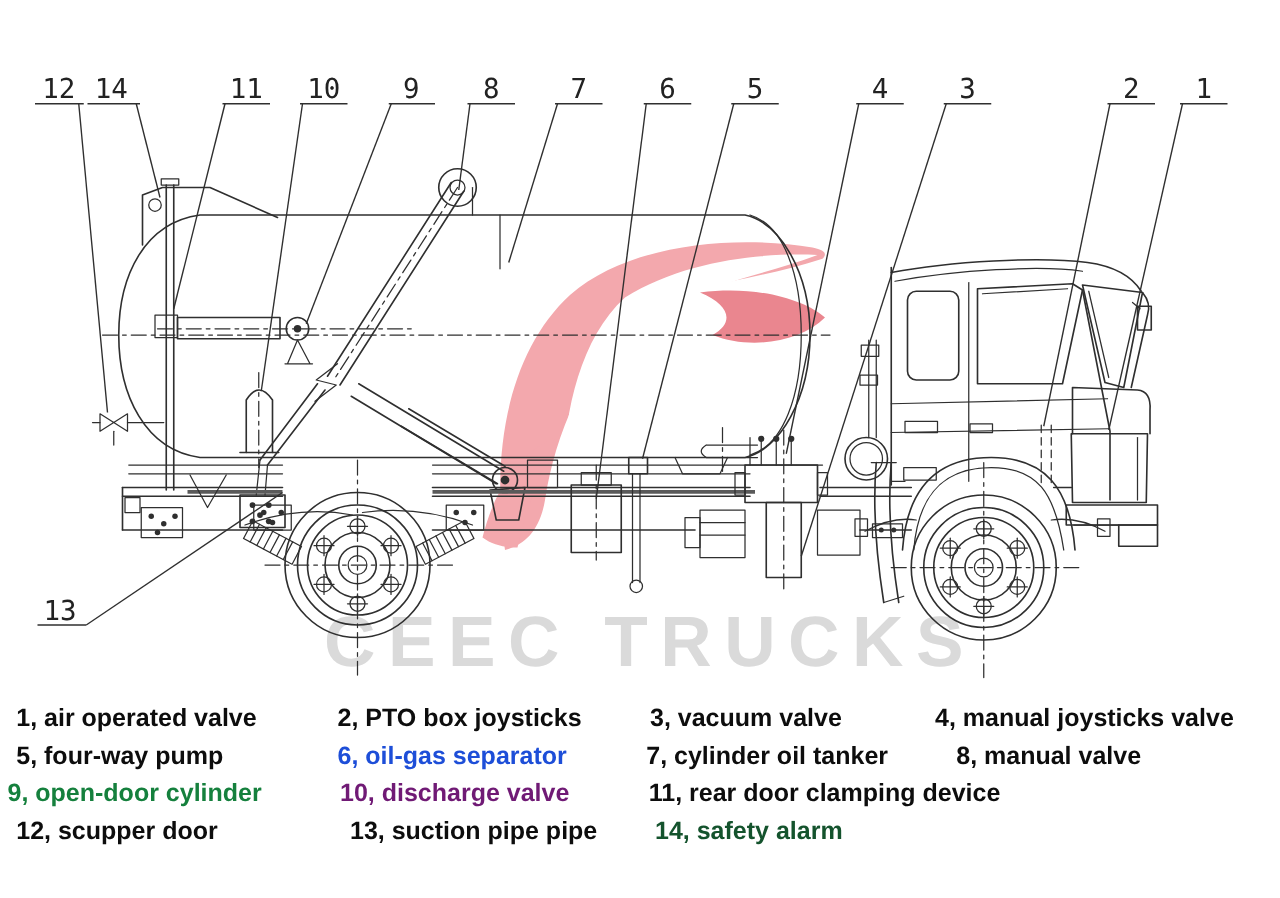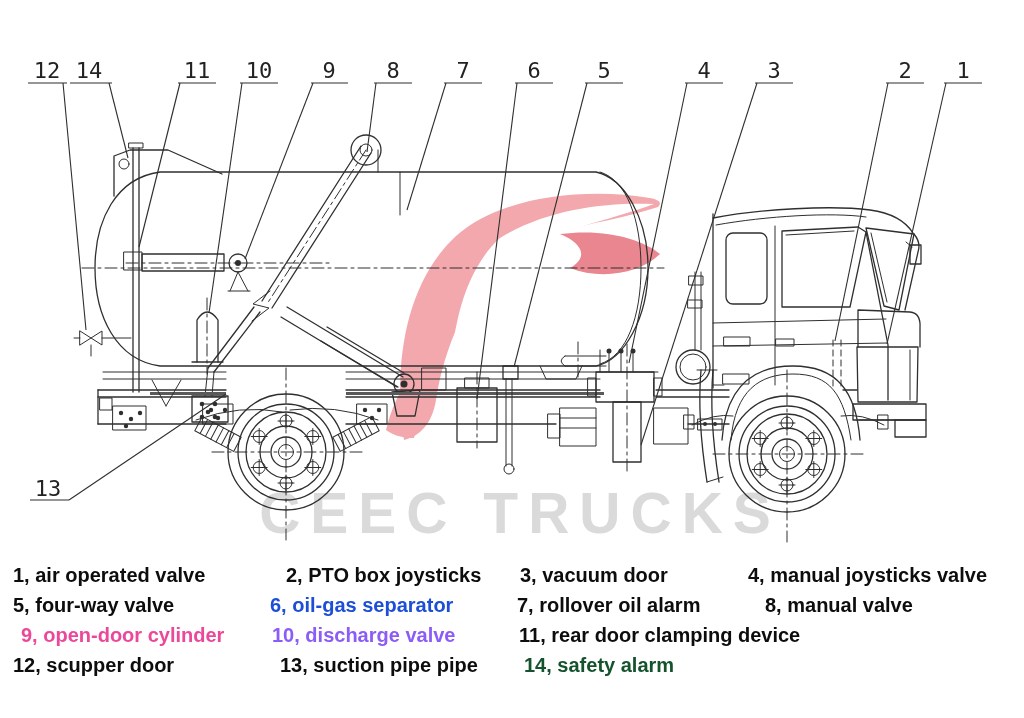--- a/index.html
+++ b/index.html
@@ -325,28 +325,28 @@
         <polyline points="946,83 887,344" class="leader"></polyline>
         <text x="963" y="78" text-anchor="middle" class="callout-num" fill="#222222">1</text>
         <line x1="30" x2="69" y1="500" y2="500" class="leader"></line>
         <polyline points="69,500 226,394" class="leader"></polyline>
         <text x="48" y="496" text-anchor="middle" class="callout-num" fill="#222222">13</text>
       </g>
 </svg>
 
 <div id="legend">
       <span class="legend-item" style="left: 13px; top: 564px; color: rgb(13, 13, 13);">1, air operated valve</span>
-      <span class="legend-item" style="left: 270px; top: 564px; color: rgb(13, 13, 13); margin-left: 16px;">2, PTO box joysticks</span>
-      <span class="legend-item" style="left: 520px; top: 564px; color: rgb(13, 13, 13);">3, vacuum door</span>
+      <span class="legend-item" style="left: 270px; top: 564px; color: rgb(13, 13, 13);">2, PTO box joysticks</span>
+      <span class="legend-item" style="left: 520px; top: 564px; color: rgb(13, 13, 13);">3, vacuum valve</span>
       <span class="legend-item" style="left: 748px; top: 564px; color: rgb(13, 13, 13);">4, manual joysticks valve</span>
-      <span class="legend-item" style="left: 13px; top: 594px; color: rgb(13, 13, 13);">5, four-way valve</span>
+      <span class="legend-item" style="left: 13px; top: 594px; color: rgb(13, 13, 13);">5, four-way pump</span>
       <span class="legend-item" style="left: 270px; top: 594px; color: #1d4ed8;">6, oil-gas separator</span>
-      <span class="legend-item" style="left: 517px; top: 594px; color: rgb(13, 13, 13);">7, rollover oil alarm</span>
+      <span class="legend-item" style="left: 517px; top: 594px; color: rgb(13, 13, 13);">7, cylinder oil tanker</span>
       <span class="legend-item" style="left: 765px; top: 594px; color: rgb(13, 13, 13);">8, manual valve</span>
-      <span class="legend-item" style="left: 21px; top: 624px; color: #ec4899;">9, open-door cylinder</span>
-      <span class="legend-item" style="left: 272px; top: 624px; color: #8b5cf6;">10, discharge valve</span>
+      <span class="legend-item" style="left: 6px; top: 624px; color: #15803d;">9, open-door cylinder</span>
+      <span class="legend-item" style="left: 272px; top: 624px; color: #701a75;">10, discharge valve</span>
       <span class="legend-item" style="left: 519px; top: 624px; color: rgb(13, 13, 13);">11, rear door clamping device</span>
       <span class="legend-item" style="left: 13px; top: 654px; color: rgb(13, 13, 13);">12, scupper door</span>
       <span class="legend-item" style="left: 280px; top: 654px; color: rgb(13, 13, 13);">13, suction pipe pipe</span>
       <span class="legend-item" style="left: 524px; top: 654px; color: #14532d;">14, safety alarm</span>
     </div>
 
 </div>
 
 </body></html>

